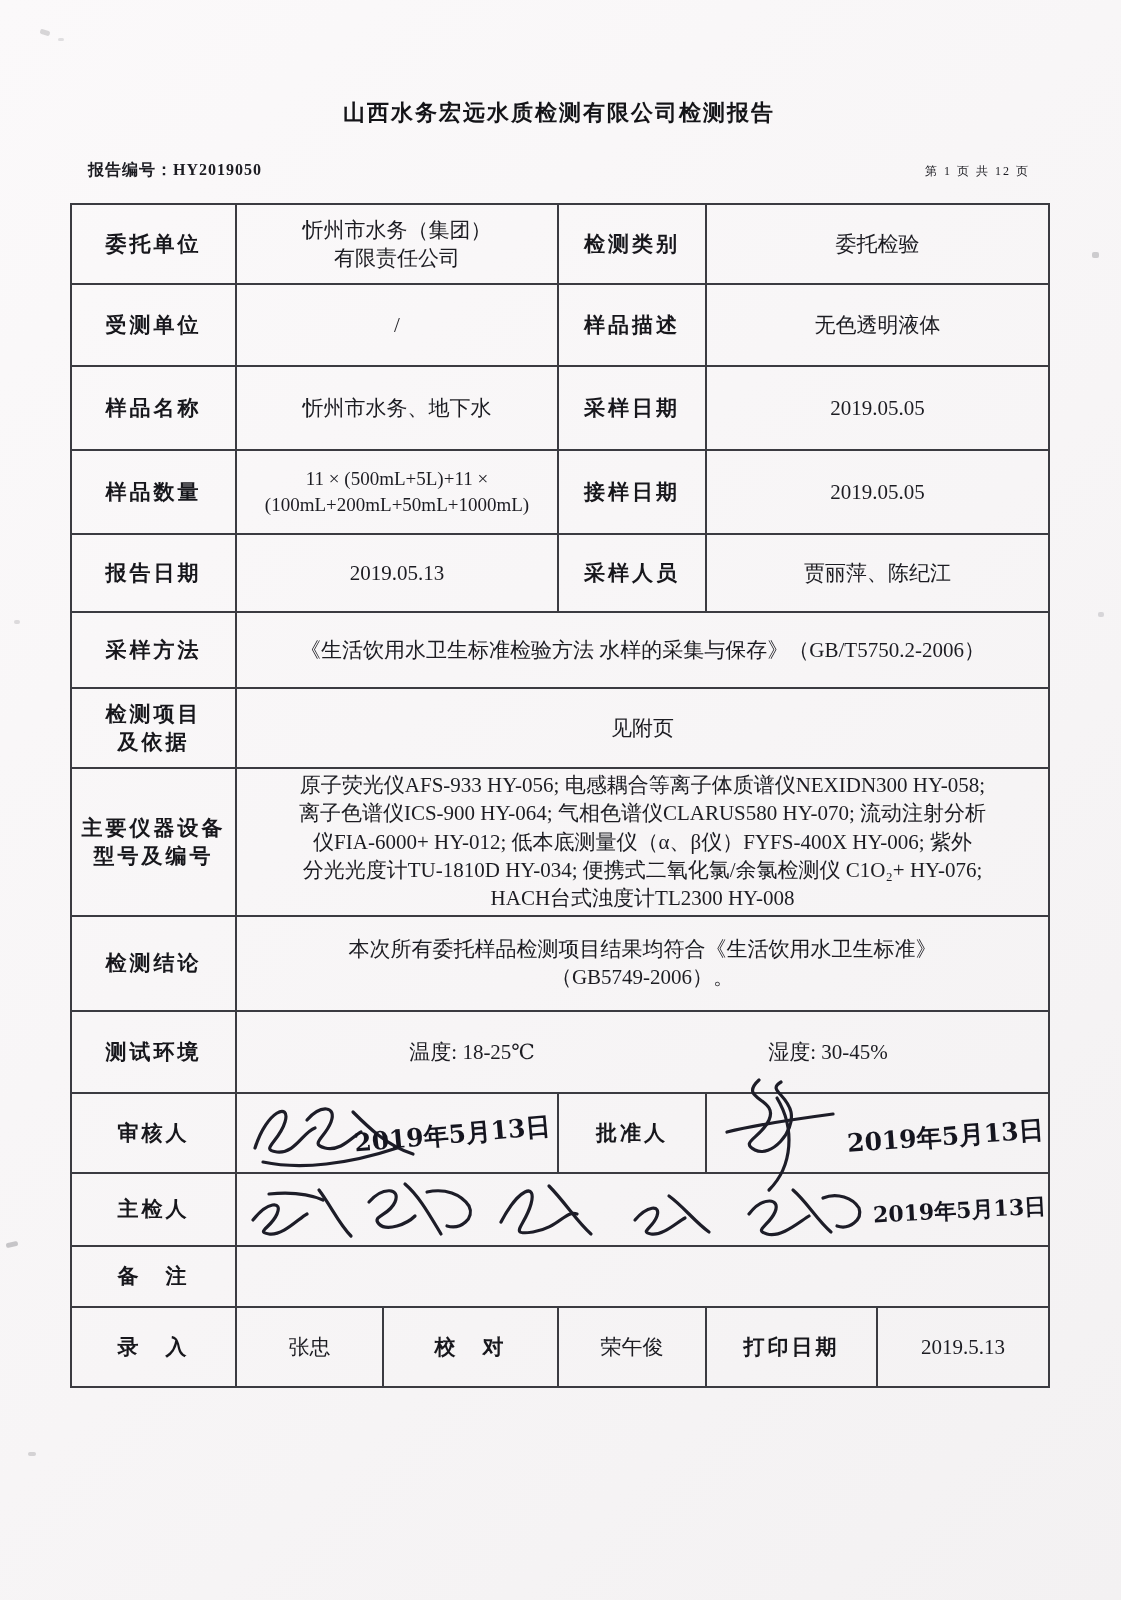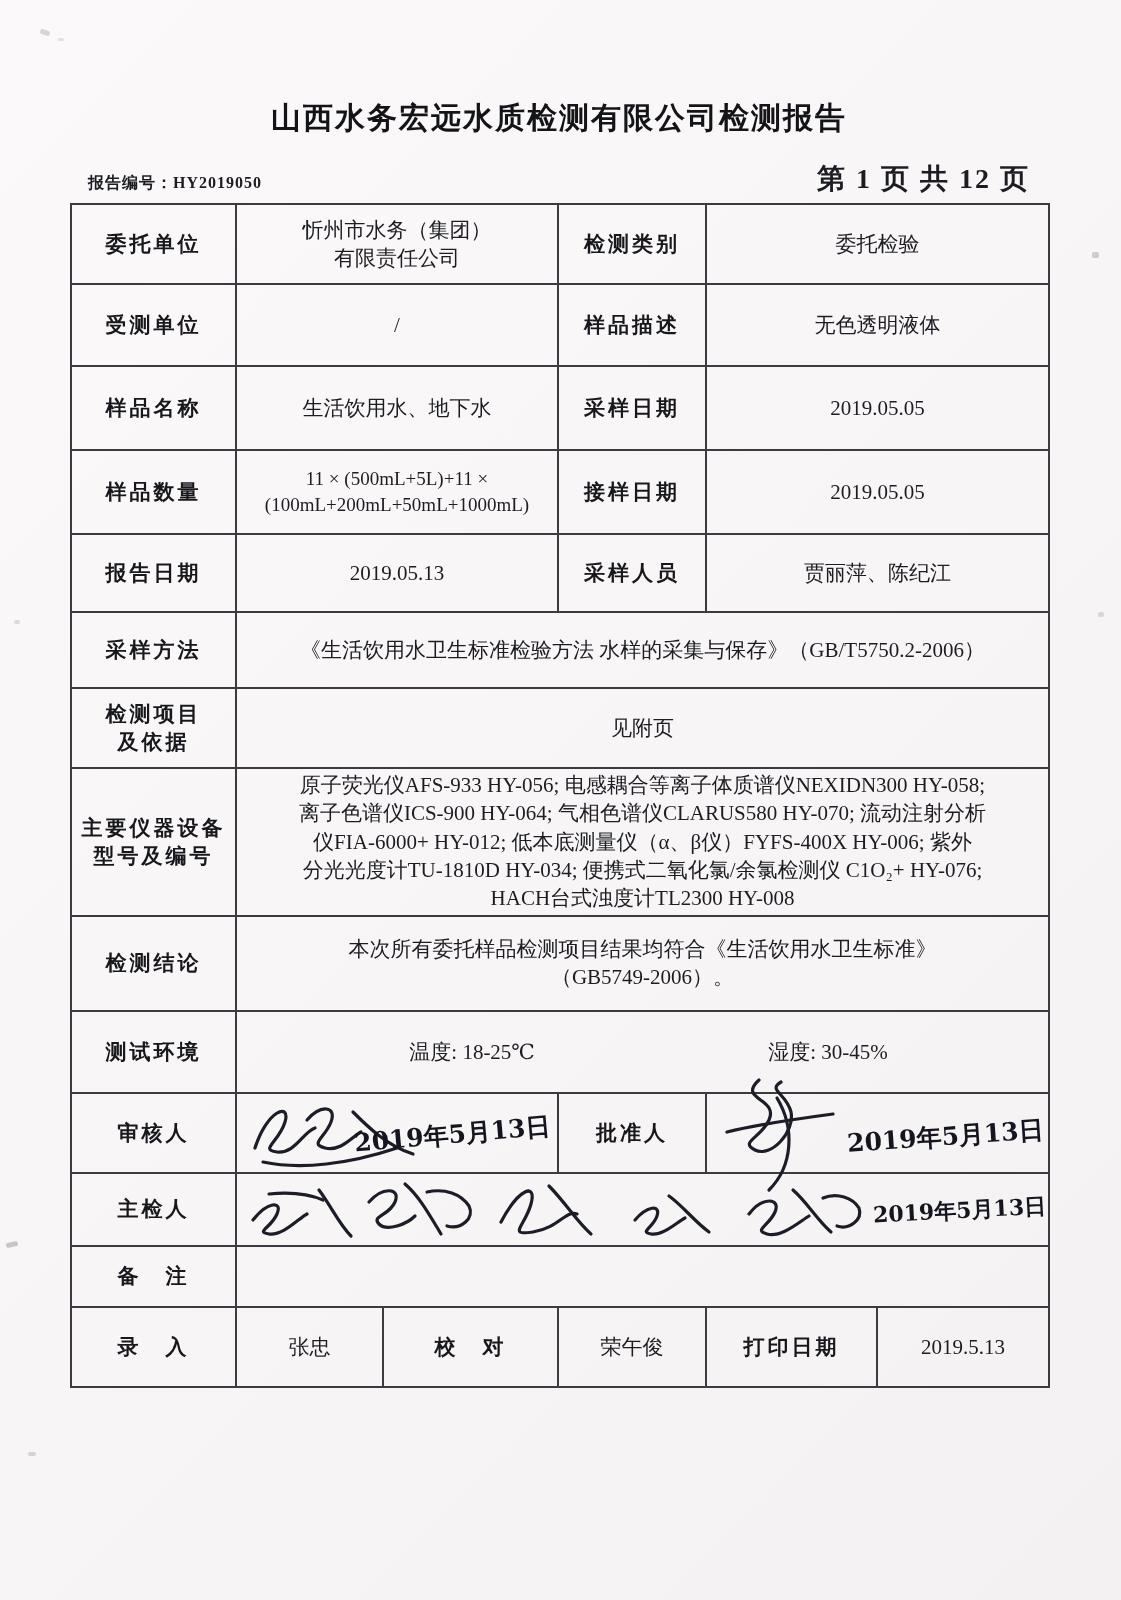--- a/index.html
+++ b/index.html
@@ -3,25 +3,25 @@
 <meta charset="utf-8">
 <style>
   html,body{margin:0;padding:0;}
   body{background:#e9e7e8;font-family:"Liberation Serif","DejaVu Serif",serif;}
   .page{position:relative;width:1121px;height:1600px;overflow:hidden;
         background:linear-gradient(135deg,#fbf9fa 0%,#f7f5f6 55%,#f3f1f2 100%);
         color:#1c1c22;}
   
   .title{position:absolute;top:98px;left:70px;width:978px;text-align:center;
          font-family:Liberation Serif, serif;
-         font-weight:bold;font-size:30px;letter-spacing:2px;color:#141418;}
+         font-weight:bold;font-size:22px;letter-spacing:2px;color:#141418;}
   .meta-row{position:absolute;top:160px;left:88px;width:942px;display:flex;
             justify-content:space-between;align-items:baseline;}
   .report-no{font-weight:bold;font-size:16px;letter-spacing:1px;}
-  .page-info{font-weight:bold;font-size:28px;letter-spacing:2px;}
+  .page-info{font-weight:normal;font-size:12px;letter-spacing:2px;}
   
   table.report{position:absolute;top:203px;left:70px;width:978px;
                border-collapse:collapse;table-layout:fixed;}
   table.report td{border:2px solid #3b3b41;padding:2px 8px;vertical-align:middle;
                   font-size:21px;text-align:center;line-height:1.35;}
   td.lbl{font-weight:bold;font-size:22px;letter-spacing:3px;color:#17171c;}
   .pre{white-space:pre-line;}
   tr.r1{height:80px;} tr.r2{height:82px;margin-left:47px;} tr.r3{height:84px;} tr.r4{height:84px;}
   tr.r5{height:84px;} tr.r6{height:78px;} tr.r7{height:76px;} tr.r8{height:80px;}
   tr.r9{height:147px;} tr.r10{height:95px;} tr.r11{height:82px;} tr.r12{height:80px;}
@@ -86,21 +86,21 @@
 
     <tr class="r2">
       <td class="lbl">受测单位</td>
       <td colspan="2">/</td>
       <td class="lbl">样品描述</td>
       <td colspan="2">无色透明液体</td>
     </tr>
 
     <tr class="r3">
       <td class="lbl">样品名称</td>
-      <td colspan="2">生活饮用水、地下水</td>
+      <td colspan="2">忻州市水务、地下水</td>
       <td class="lbl">采样日期</td>
       <td colspan="2">2019.05.05</td>
     </tr>
 
     <tr class="r4">
       <td class="lbl">样品数量</td>
       <td colspan="2" class="pre" style="font-size:19px;">11 × (500mL+5L)+11 ×
 (100mL+200mL+50mL+1000mL)</td>
       <td class="lbl">接样日期</td>
       <td colspan="2">2019.05.05</td>

